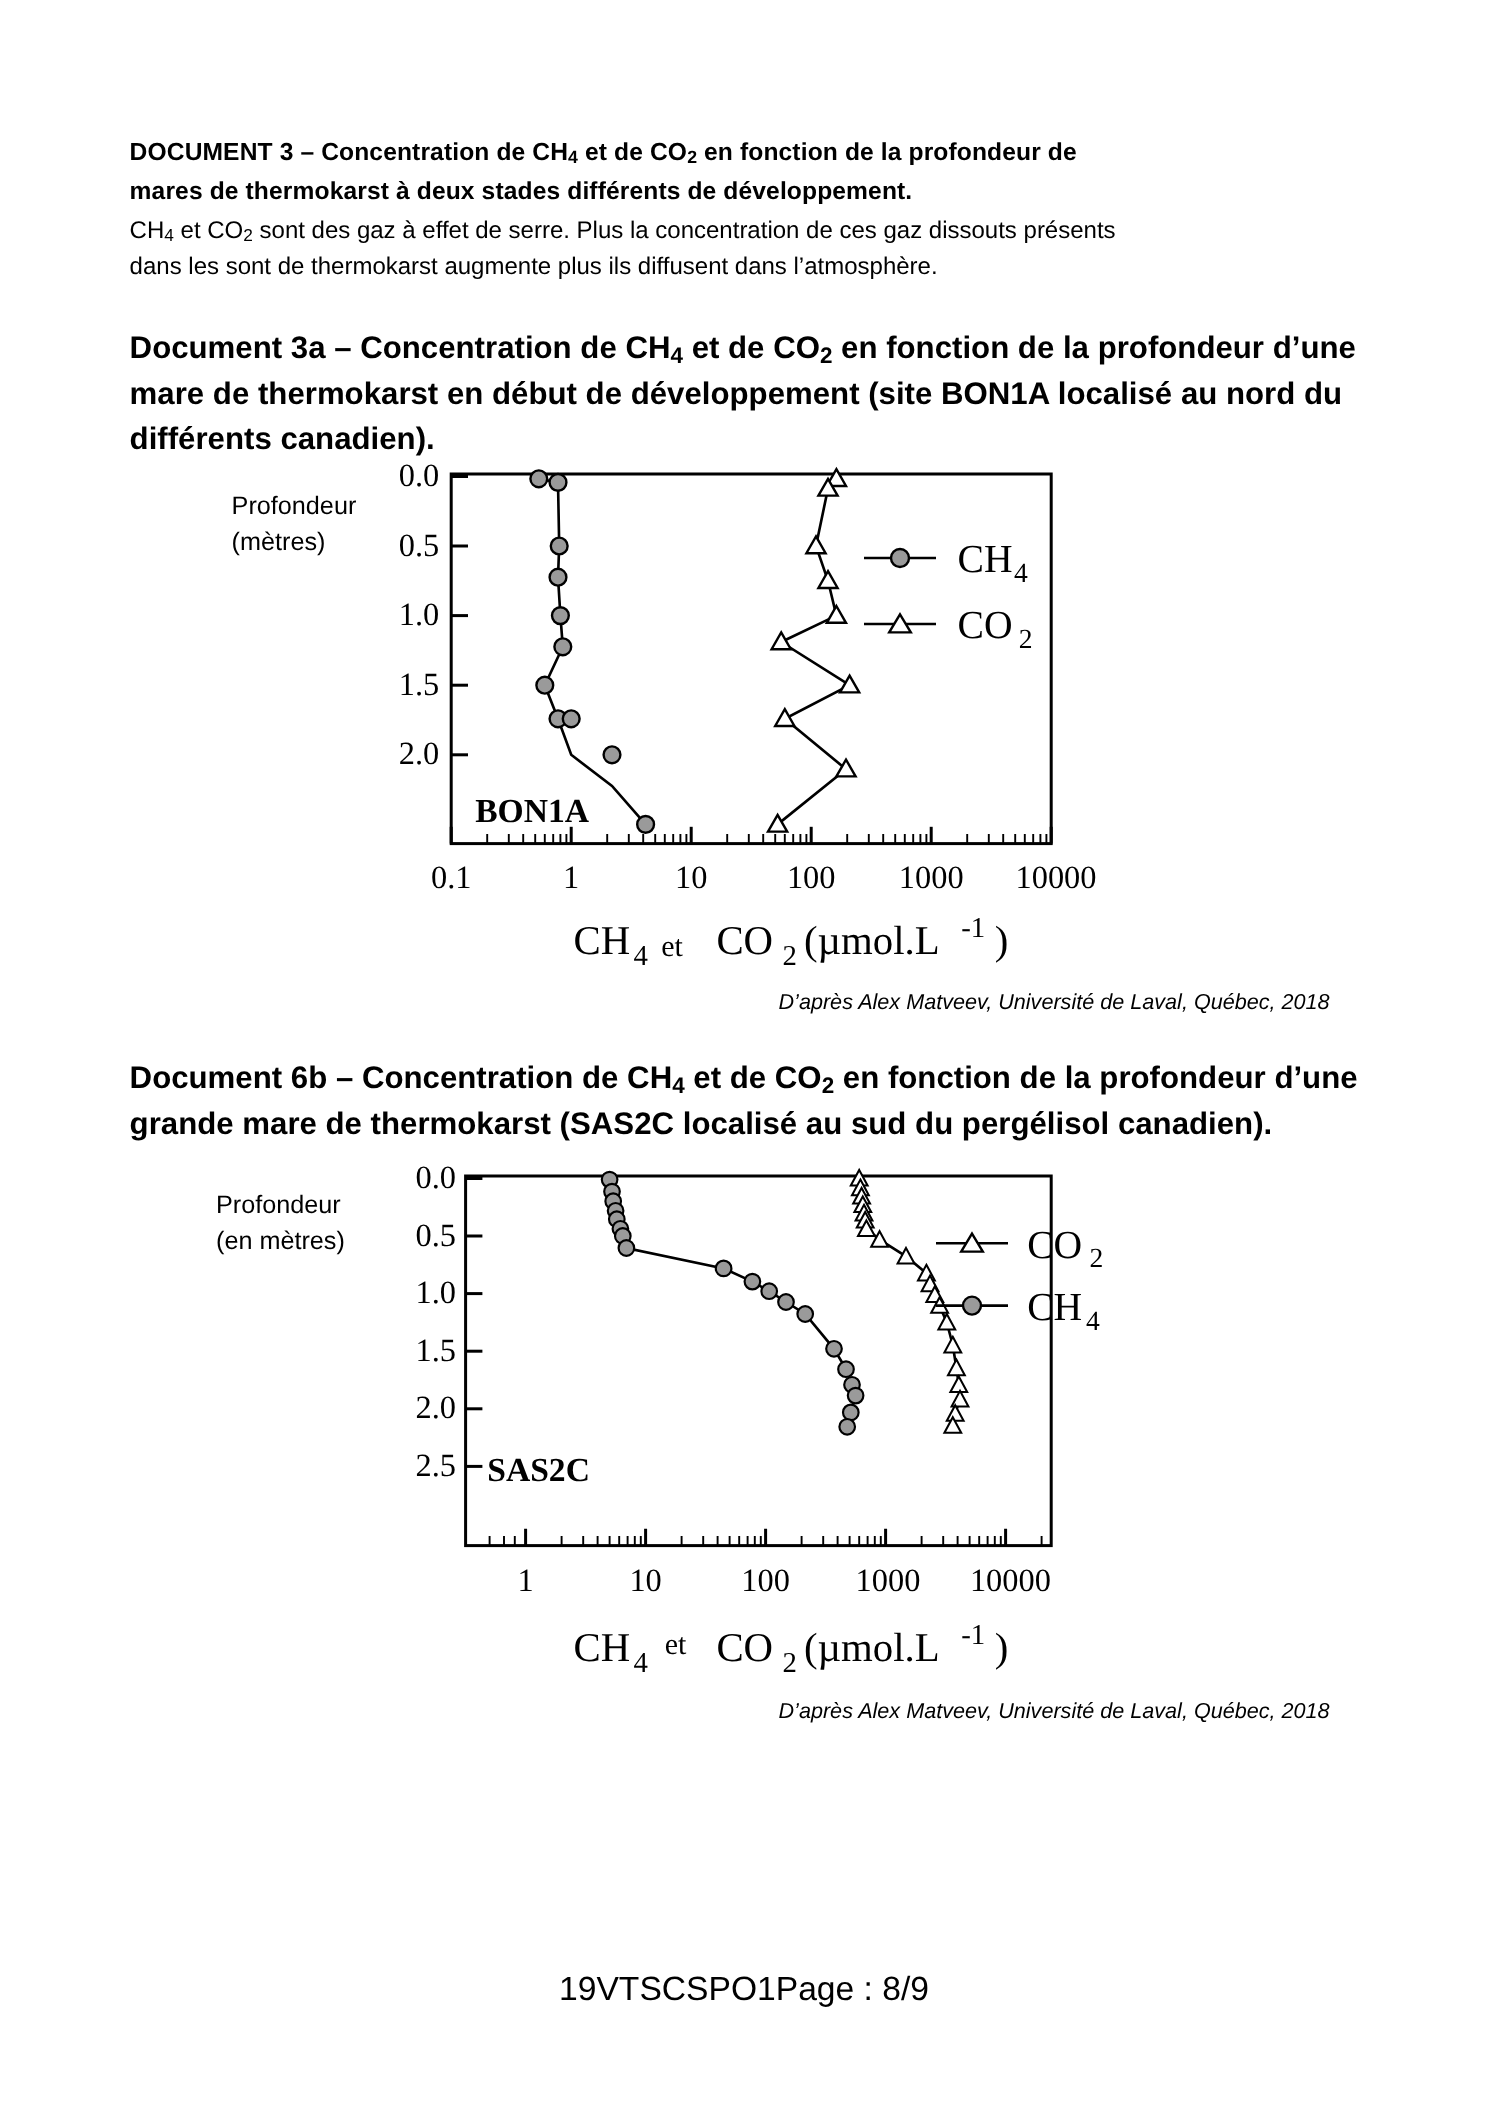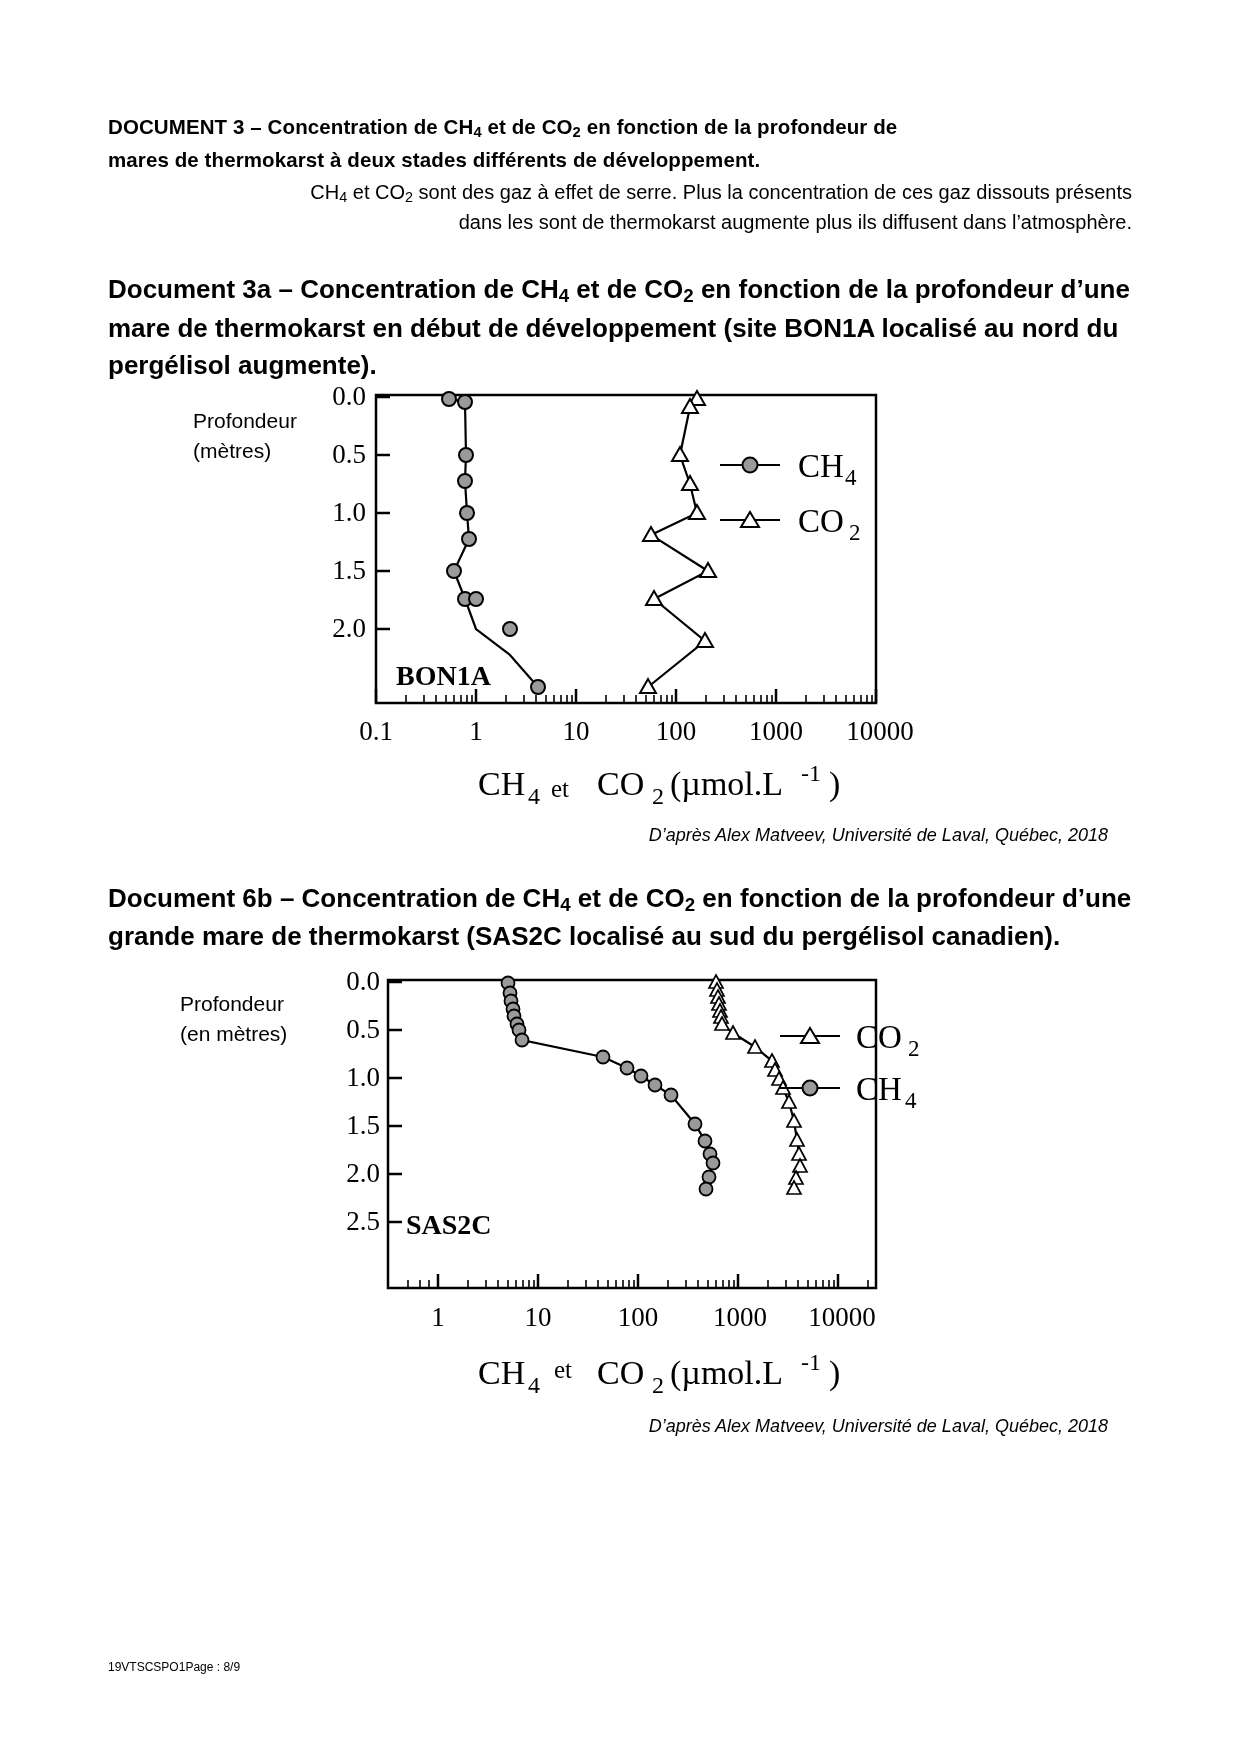--- a/index.html
+++ b/index.html
@@ -32,21 +32,21 @@
     font-weight: bold;
     line-height: 1.42;
     text-align: justify;
     margin: 0 0 2px 0;
     letter-spacing: 0.1px;
   }
   .para {
     font-size: 20px;
     line-height: 1.45;
     margin: 0;
-    text-align: right;
+    text-align: left;
   }
   .sub-title {
     font-size: 26px;
     font-weight: bold;
     line-height: 1.45;
     text-align: justify;
     margin: 0;
   }
   .spacer-lg { height: 34px; }
   sub {
@@ -66,22 +66,22 @@
     width: 1024px;
   }
   .figure svg { display: block; }
   
   .footer {
     position: absolute;
     left: 108px;
     right: 108px;
     bottom: 96px;
     display: flex;
-    justify-content: flex-start;
-    font-size: 12px;
+    justify-content: center;
+    font-size: 28px;
   }
 </style>
 </head>
 <body>
 
 <div class="page">
 
   <div class="content">
 
     <div>
@@ -103,21 +103,21 @@
     <div class="spacer-lg"></div>
 
     <div>
       <p class="sub-title">
         <span>Document 3a – Concentration de CH</span><sub>4</sub><span> et de CO</span><sub>2</sub><span> en fonction de la profondeur d’une</span>
       </p>
       <p class="sub-title">
         mare de thermokarst en début de développement (site BON1A localisé au nord du
       </p>
       <p class="sub-title">
-        pergélisol augmente).
+        différents canadien).
       </p>
     </div>
 
     <div class="figure">
       <svg width="1024" height="440" viewBox="0 0 1024 440" xmlns="http://www.w3.org/2000/svg">
 
         <text x="85" y="43" font-family="Liberation Sans, sans-serif" font-size="21">Profondeur</text>
         <text x="85" y="73" font-family="Liberation Sans, sans-serif" font-size="21">(mètres)</text>
 
         <rect x="268" y="10" width="500" height="308" fill="none" stroke="#000" stroke-width="2.5"></rect>

